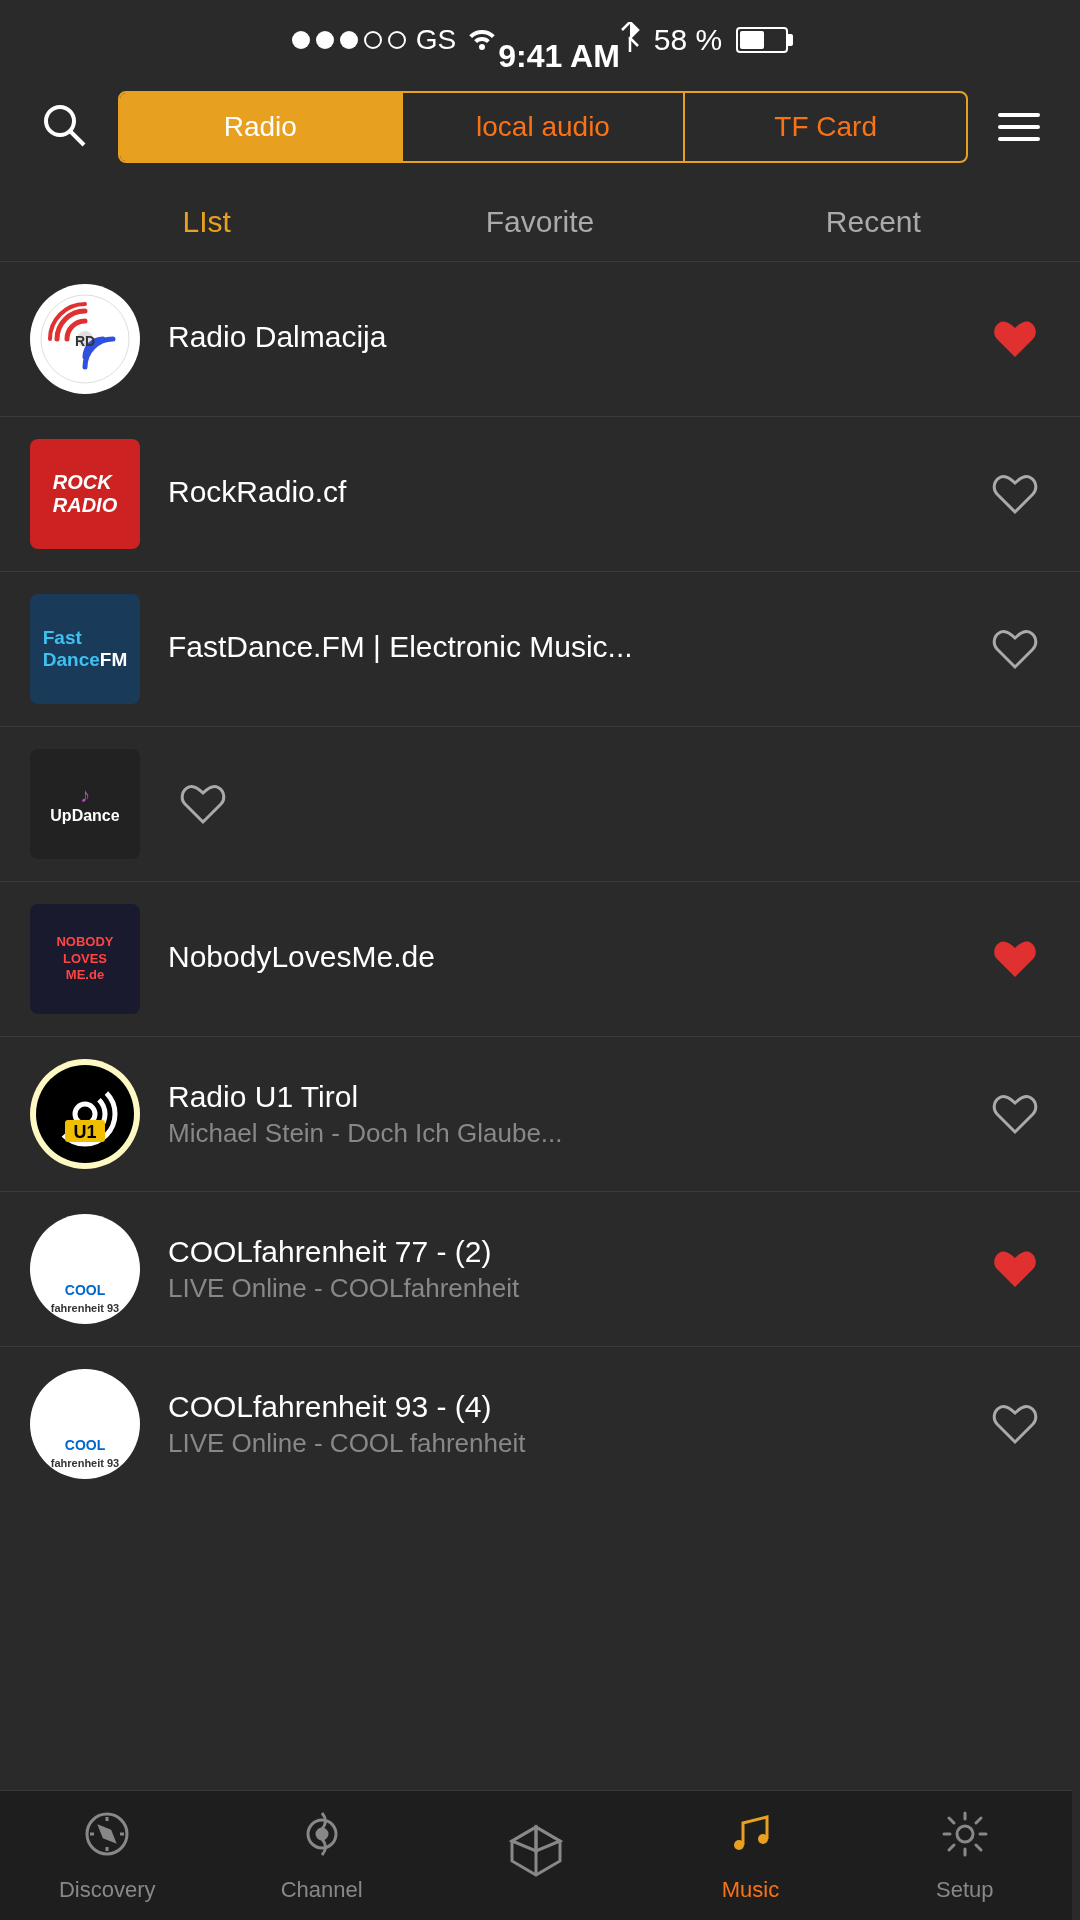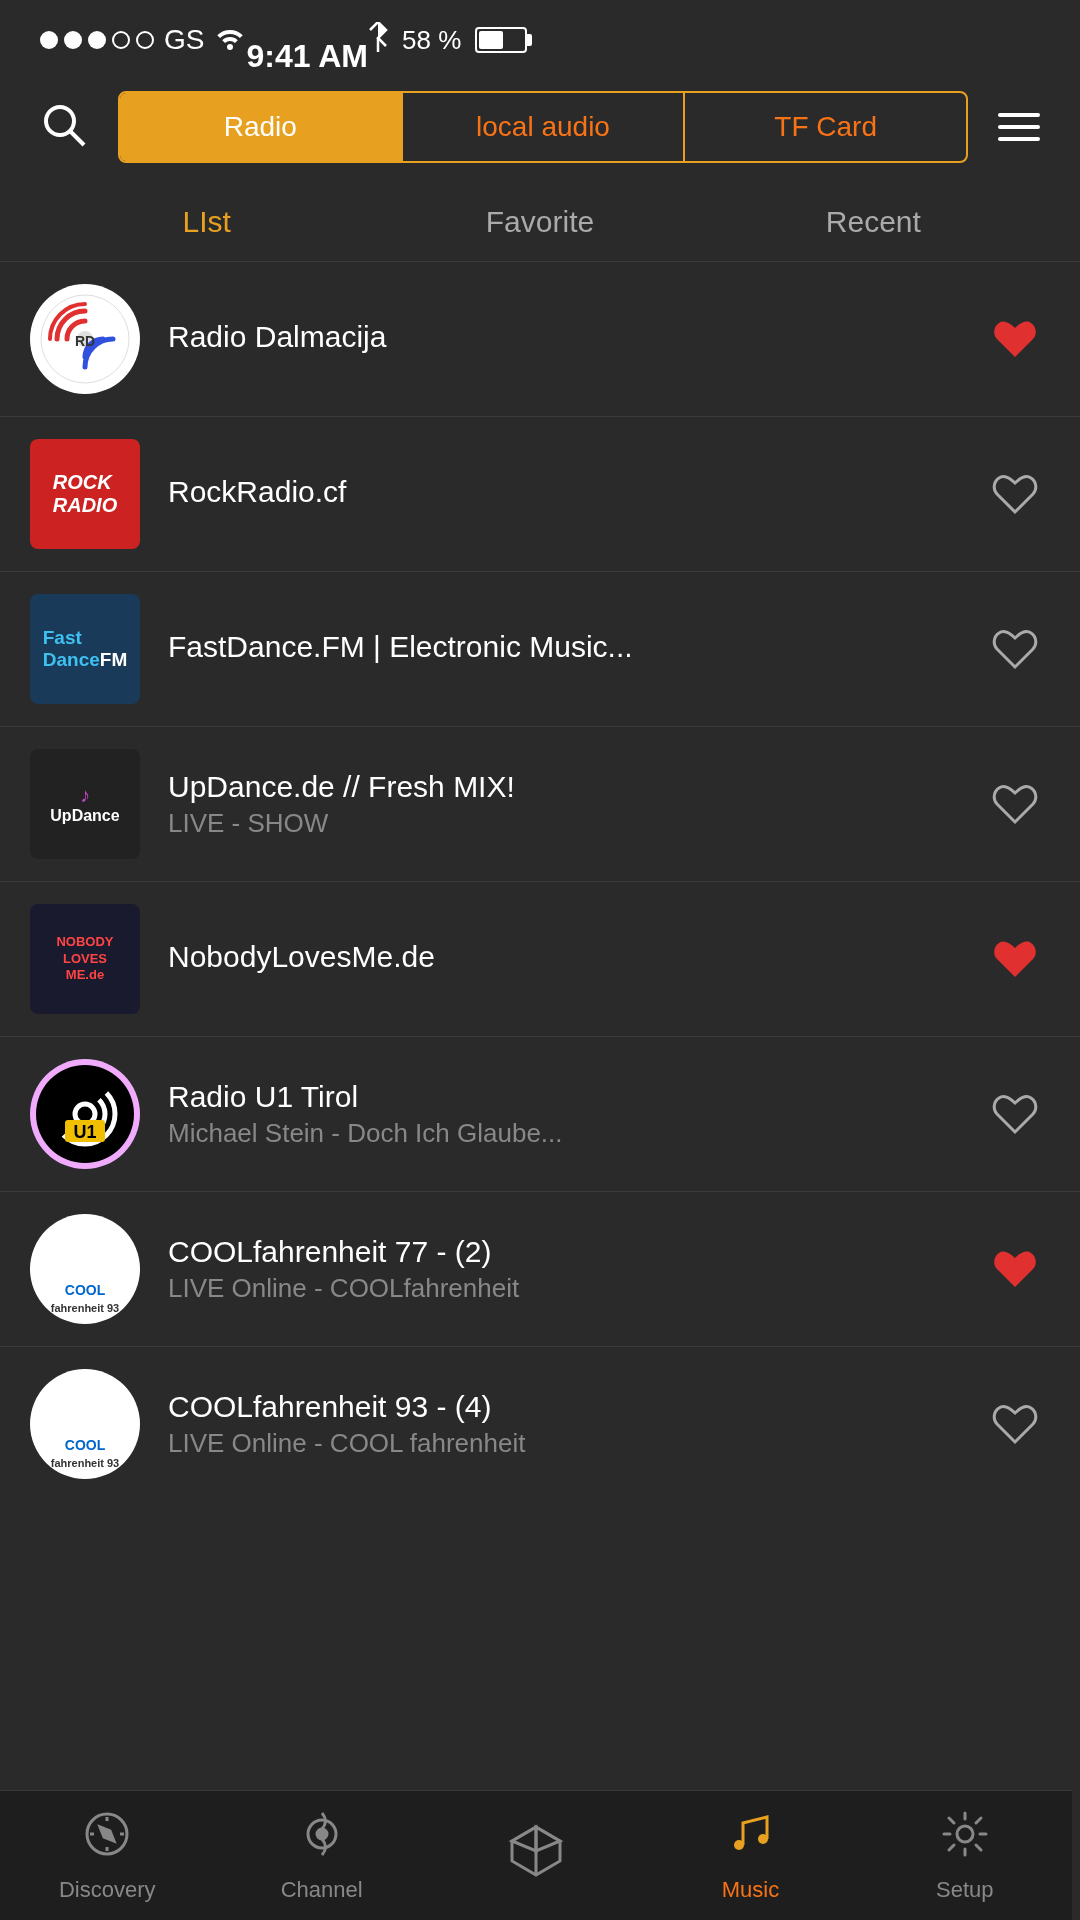--- a/index.html
+++ b/index.html
@@ -10,21 +10,21 @@
       height: 1920px;
       background: #2a2a2a;
       font-family: -apple-system, 'Helvetica Neue', Arial, sans-serif;
       color: #ffffff;
       overflow: hidden;
     }
 
     
     .status-bar {
       display: flex;
-      justify-content: flex-start;
+      justify-content: center;
       align-items: center;
       padding: 18px 40px 10px;
       background: #2a2a2a;
       height: 72px;
     }
     .status-left {
       display: flex;
       align-items: center;
       gap: 10px;
     }
@@ -53,21 +53,21 @@
     .status-center {
       font-size: 32px;
       font-weight: 600;
       color: #fff;
       margin-top: 33px;
     }
     .status-right {
       display: flex;
       align-items: center;
       gap: 14px;
-      font-size: 26px;
+      font-size: 30px;
     }
     .battery-container {
       display: flex;
       align-items: center;
       gap: 8px;
     }
     .battery-icon {
       width: 52px;
       height: 26px;
       border: 2px solid #fff;
@@ -431,24 +431,20 @@
         <path d="M26 44 L8 26 C4 22 4 14 10 10 C14 7 20 9 26 15 C32 9 38 7 42 10 C48 14 48 22 44 26 Z" fill="none" stroke="#aaa" stroke-width="3"></path>
       </svg>
     </div>
   </div>
 
   <div class="list-item">
     <div class="station-logo logo-updance" style="border-radius:8px; background:#222; color:#ff69b4; flex-direction:column; font-size:16px; font-weight:700;">
       <span style="color:#cc44cc; font-size:20px;">♪</span>
       <span style="color:#fff; font-size:16px;">UpDance</span>
     </div>
-    <div class="station-info">
-      <div class="station-name">UpDance.de // Fresh MIX!</div>
-      <div class="station-sub">LIVE - SHOW</div>
-    </div>
     <div class="favorite-btn">
       <svg width="52" height="52" viewBox="0 0 52 52">
         <path d="M26 44 L8 26 C4 22 4 14 10 10 C14 7 20 9 26 15 C32 9 38 7 42 10 C48 14 48 22 44 26 Z" fill="none" stroke="#aaa" stroke-width="3"></path>
       </svg>
     </div>
   </div>
 
   <div class="list-item">
     <div class="station-logo logo-nobody" style="border-radius:8px; background:#1a1a2e; font-size:13px; font-weight:700; text-align:center; line-height:1.3; color:#ff4444; padding:6px;">
       <span>NOBODY<br>LOVES<br>ME.de</span>
@@ -457,21 +453,21 @@
       <div class="station-name">NobodyLovesMe.de</div>
     </div>
     <div class="favorite-btn">
       <svg width="52" height="52" viewBox="0 0 52 52">
         <path d="M26 44 L8 26 C4 22 4 14 10 10 C14 7 20 9 26 15 C32 9 38 7 42 10 C48 14 48 22 44 26 Z" fill="#e03030"></path>
       </svg>
     </div>
   </div>
 
   <div class="list-item">
-    <div class="station-logo logo-u1" style="background:#f0abfc; border-radius:50%;">
+    <div class="station-logo logo-u1" style="background:#fef9c3; border-radius:50%;">
       <svg width="100" height="100" viewBox="0 0 100 100">
         <circle cx="50" cy="50" r="49" fill="#000"></circle>
 
         <circle cx="50" cy="50" r="30" fill="none" stroke="white" stroke-width="5" stroke-dasharray="94 94" stroke-dashoffset="23"></circle>
         <circle cx="50" cy="50" r="20" fill="none" stroke="white" stroke-width="5" stroke-dasharray="62 62" stroke-dashoffset="15"></circle>
         <circle cx="50" cy="50" r="10" fill="none" stroke="white" stroke-width="5"></circle>
         <rect x="30" y="56" width="40" height="22" rx="3" fill="#f0c000"></rect>
         <text x="50" y="74" text-anchor="middle" font-size="18" font-weight="900" fill="#000" font-family="Arial">U1</text>
       </svg>
     </div>

